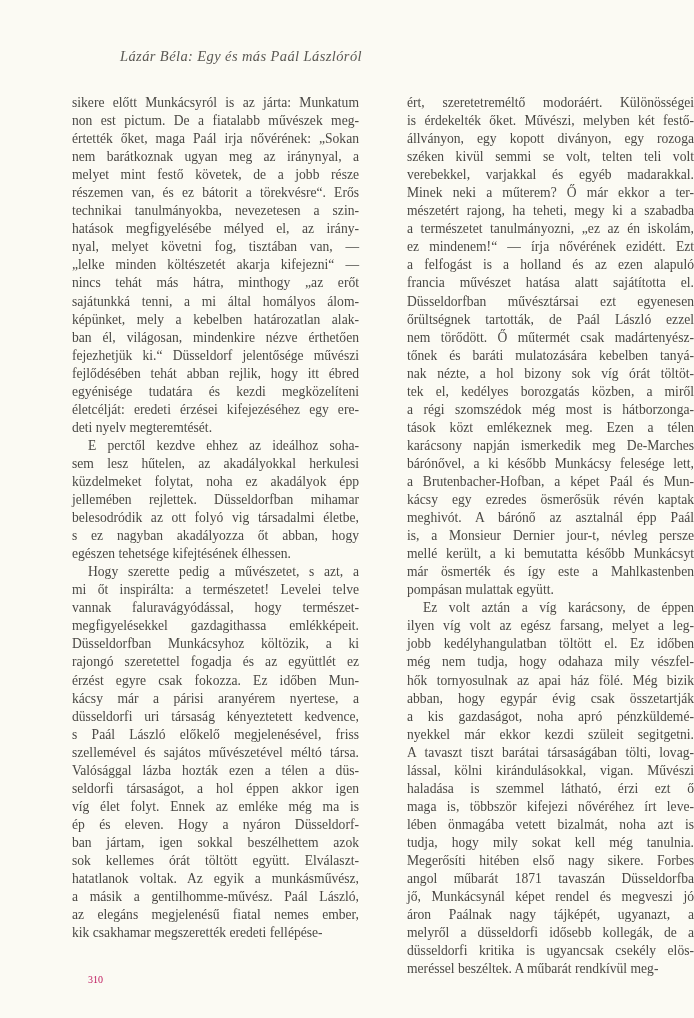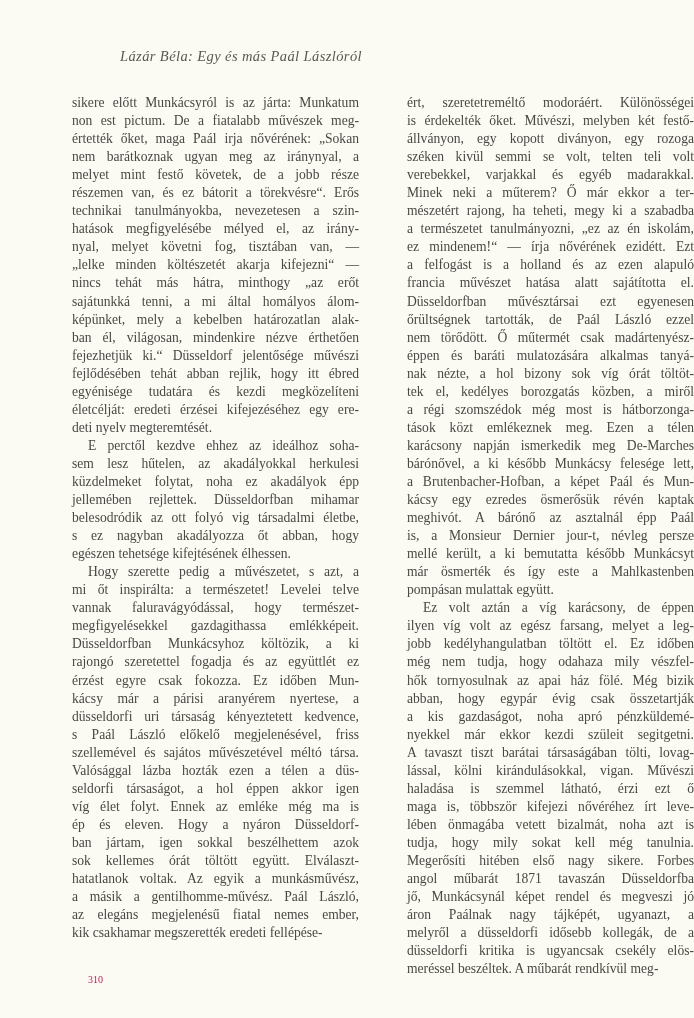--- a/index.html
+++ b/index.html
@@ -129,21 +129,21 @@
         <span class="line">verebekkel, varjakkal és egyéb madarakkal.</span>
         <span class="line">Minek neki a műterem? Ő már ekkor a ter-</span>
         <span class="line">mészetért rajong, ha teheti, megy ki a szabadba</span>
         <span class="line">a természetet tanulmányozni, „ez az én iskolám,</span>
         <span class="line">ez mindenem!“ — írja nővérének ezidétt. Ezt</span>
         <span class="line">a felfogást is a holland és az ezen alapuló</span>
         <span class="line">francia művészet hatása alatt sajátította el.</span>
         <span class="line">Düsseldorfban művésztársai ezt egyenesen</span>
         <span class="line">őrültségnek tartották, de Paál László ezzel</span>
         <span class="line">nem törődött. Ő műtermét csak madártenyész-</span>
-        <span class="line">éppen és baráti mulatozására alkalmas tanyá-</span>
+        <span class="line">tőnek és baráti mulatozására kebelben tanyá-</span>
         <span class="line">nak nézte, a hol bizony sok víg órát töltöt-</span>
         <span class="line">tek el, kedélyes borozgatás közben, a miről</span>
         <span class="line">a régi szomszédok még most is hátborzonga-</span>
         <span class="line">tások közt emlékeznek meg. Ezen a télen</span>
         <span class="line">karácsony napján ismerkedik meg De-Marches</span>
         <span class="line">bárónővel, a ki később Munkácsy felesége lett,</span>
         <span class="line">a Brutenbacher-Hofban, a képet Paál és Mun-</span>
         <span class="line">kácsy egy ezredes ösmerősük révén kaptak</span>
         <span class="line">meghivót. A bárónő az asztalnál épp Paál</span>
         <span class="line">is, a Monsieur Dernier jour-t, névleg persze</span>

